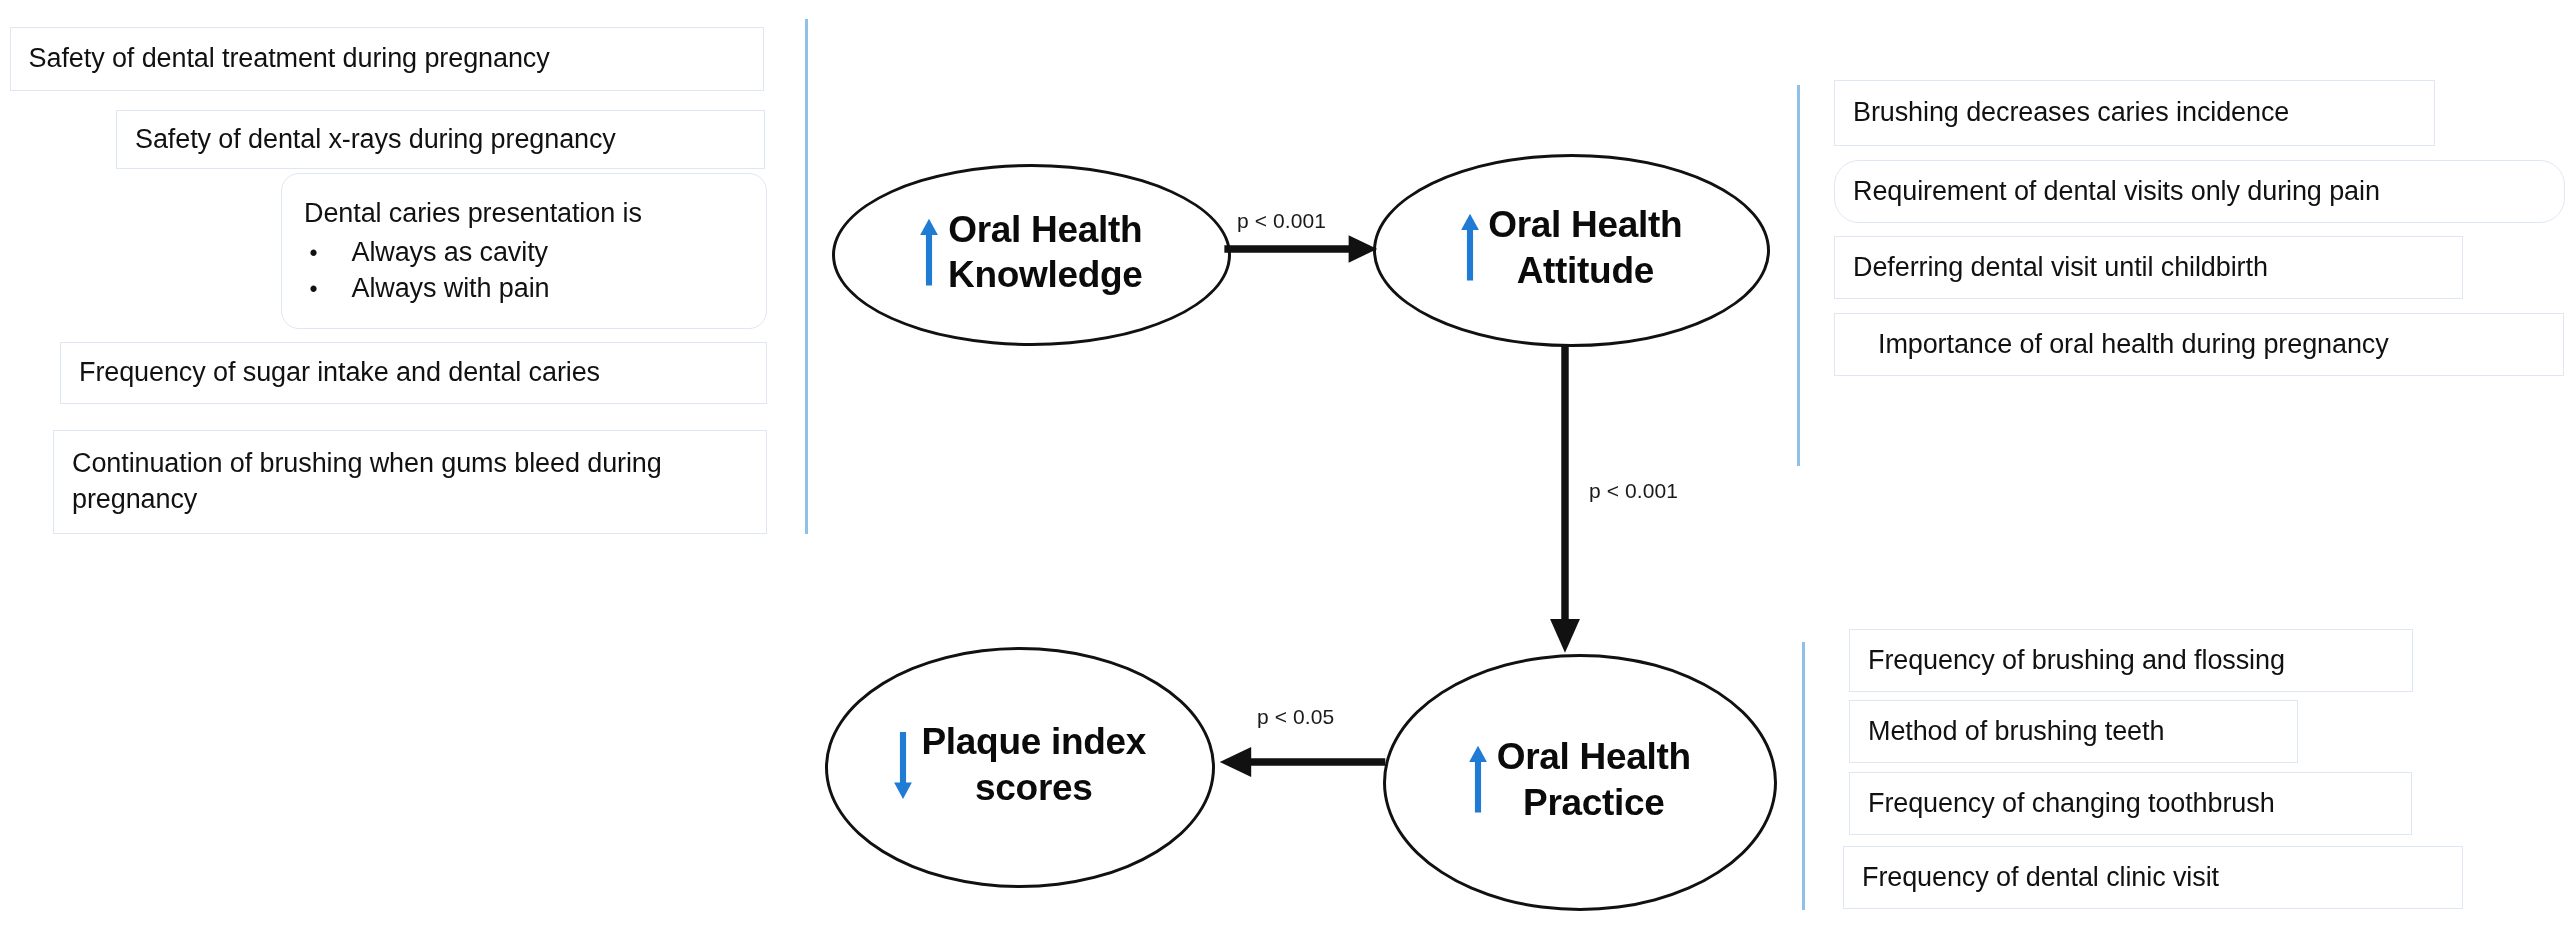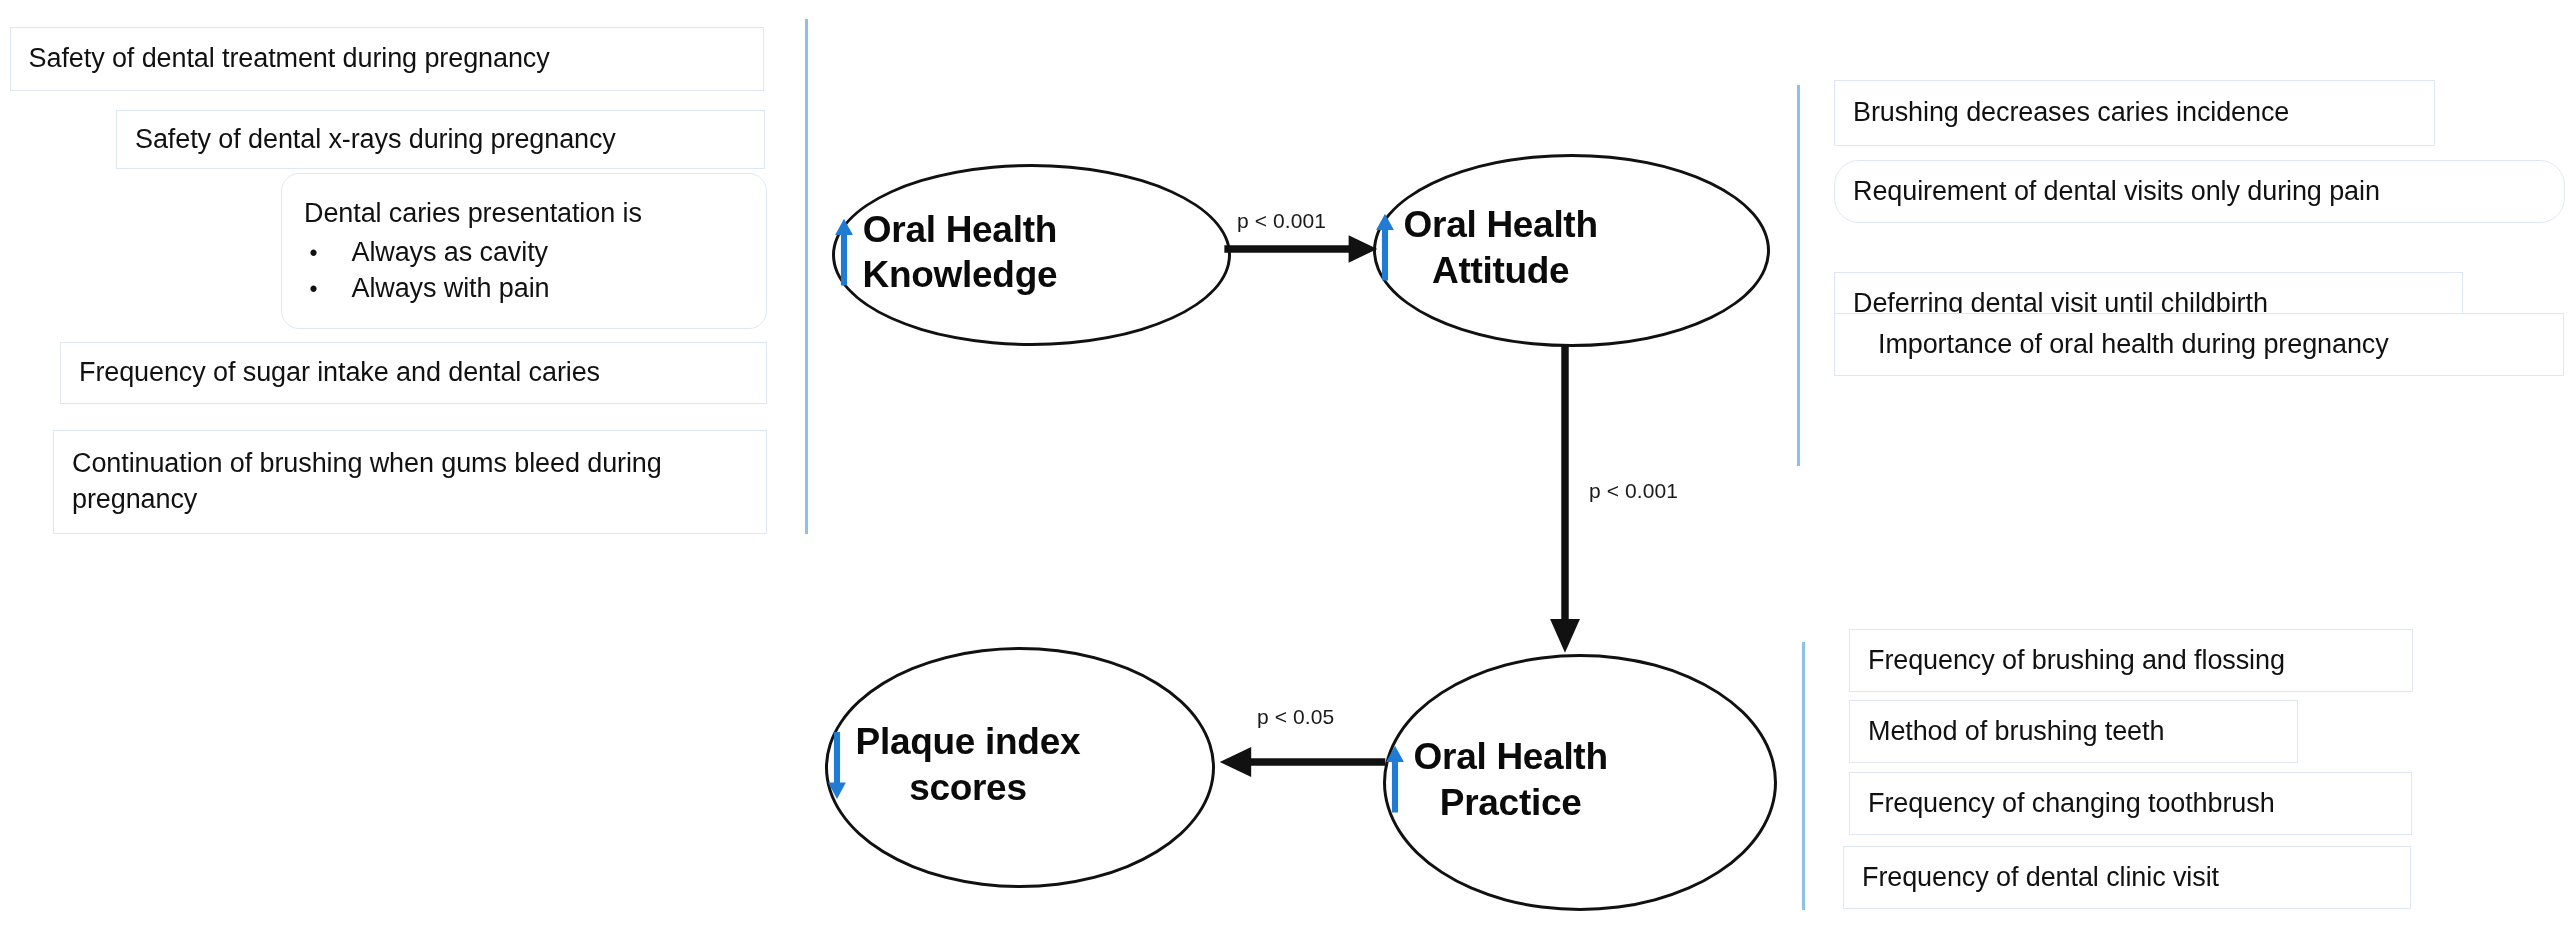--- a/index.html
+++ b/index.html
@@ -63,20 +63,21 @@
 
   
   .node {
     position: absolute;
     box-sizing: border-box;
     border: 3.4px solid #111111;
     border-radius: 50%;
     background: #ffffff;
     display: flex;
     align-items: center;
+    justify-content: center;
   }
   .node-inner {
     display: flex;
     align-items: center;
     justify-content: center;
     gap: 9.6px;
     transform: translateY(-2.7px);
   }
   .node-label {
     font-weight: bold;
@@ -143,21 +144,21 @@
   <div class="divider" style="left:1797px; top:85px; height:381px;"></div>
 
   <div class="item-box" style="left:1834px; top:80px; width:601px; height:66px;">
     <span class="line">Brushing decreases caries incidence</span>
   </div>
 
   <div class="item-box" style="left:1834px; top:160px; width:731px; height:63px;border-radius:25px;">
     <span class="line">Requirement of dental visits only during pain</span>
   </div>
 
-  <div class="item-box" style="left:1834px; top:236px; width:629px; height:63px;margin-top:36px;">
+  <div class="item-box" style="left:1834px; top:236px; width:629px; height:63px;">
     <span class="line">Deferring dental visit until childbirth</span>
   </div>
 
   <div class="item-box" style="left:1834px; top:313px; width:730px; height:63px;padding-left:43px;">
     <span class="line">Importance of oral health during pregnancy</span>
   </div>
 
 
   <div class="divider" style="left:1802px; top:642px; height:268px;"></div>
 
@@ -166,21 +167,21 @@
   </div>
 
   <div class="item-box" style="left:1849px; top:700px; width:449px; height:63px;">
     <span class="line">Method of brushing teeth</span>
   </div>
 
   <div class="item-box" style="left:1849px; top:772px; width:563px; height:63px;">
     <span class="line">Frequency of changing toothbrush</span>
   </div>
 
-  <div class="item-box" style="left:1843px; top:846px; width:568px; height:63px;">
+  <div class="item-box" style="left:1843px; top:846px; width:620px; height:63px;">
     <span class="line">Frequency of dental clinic visit</span>
   </div>
 
   <div class="node" style="left:832px; top:164px; width:399px; height:182px;">
     <div class="node-inner">
       <svg class="trend-arrow" viewBox="0 0 26 104">
         <line x1="13" y1="100" x2="13" y2="22" stroke="#1f7bd4" stroke-width="9"></line>
         <polygon points="13,2 26,26 0,26" fill="#1f7bd4"></polygon>
       </svg>
       <div class="node-label">Oral Health

